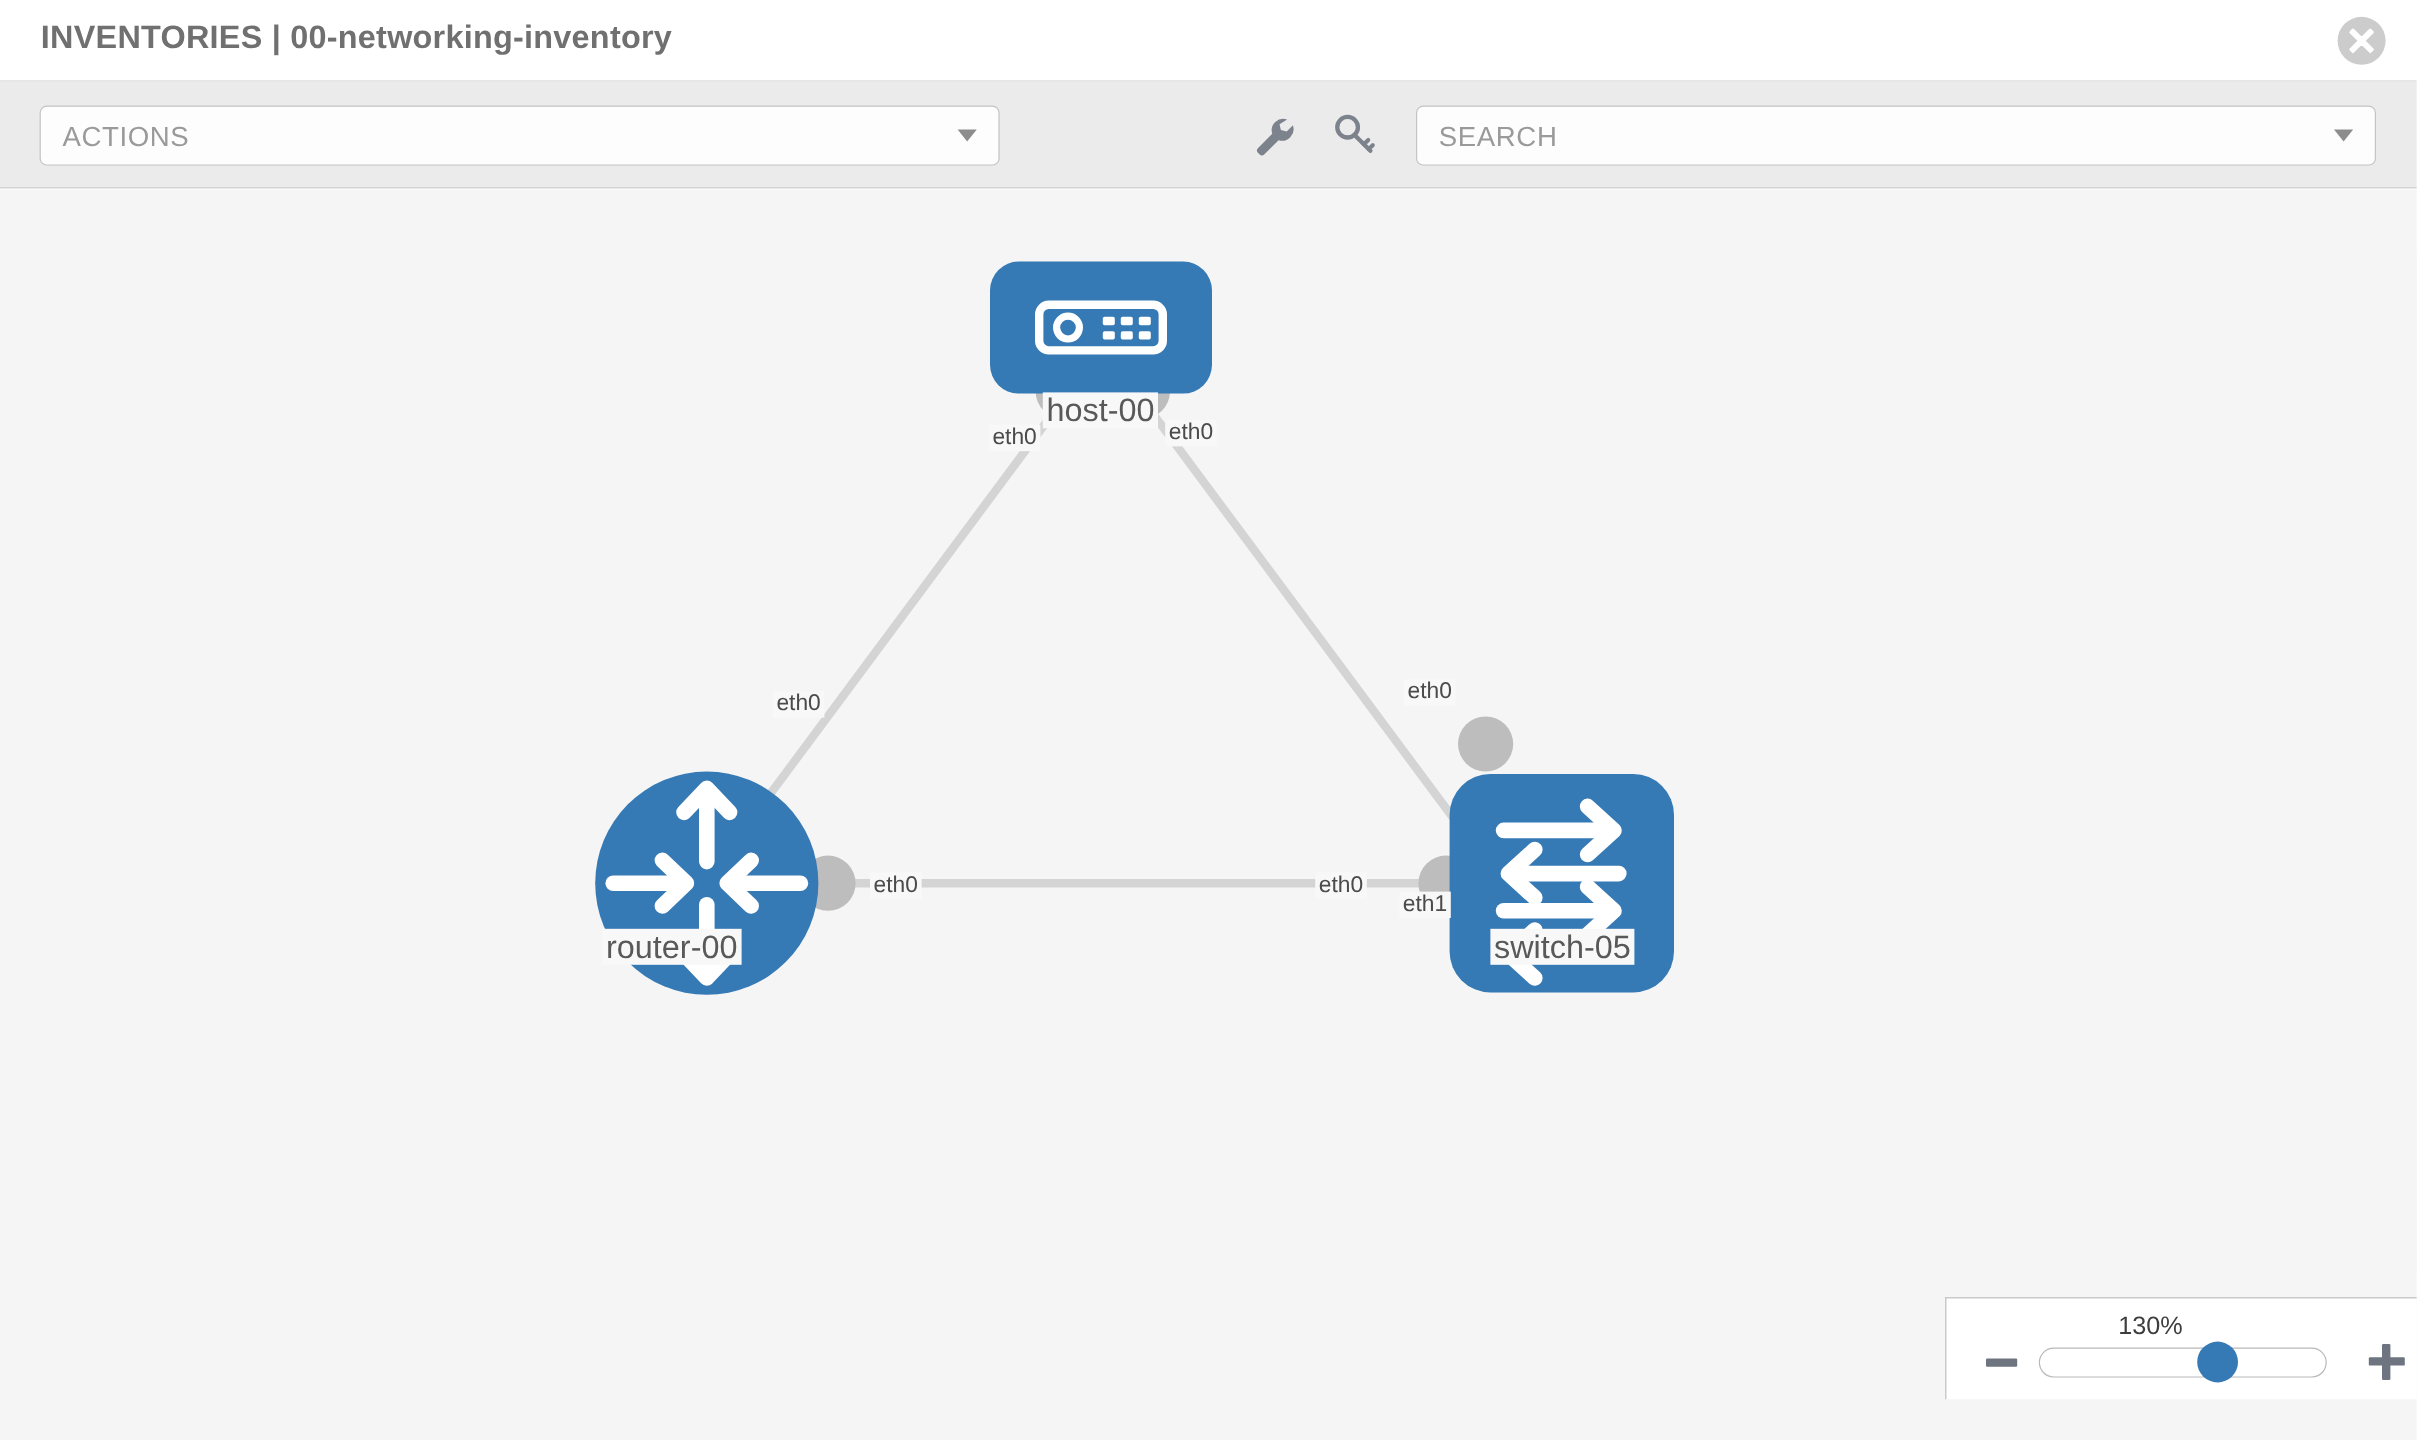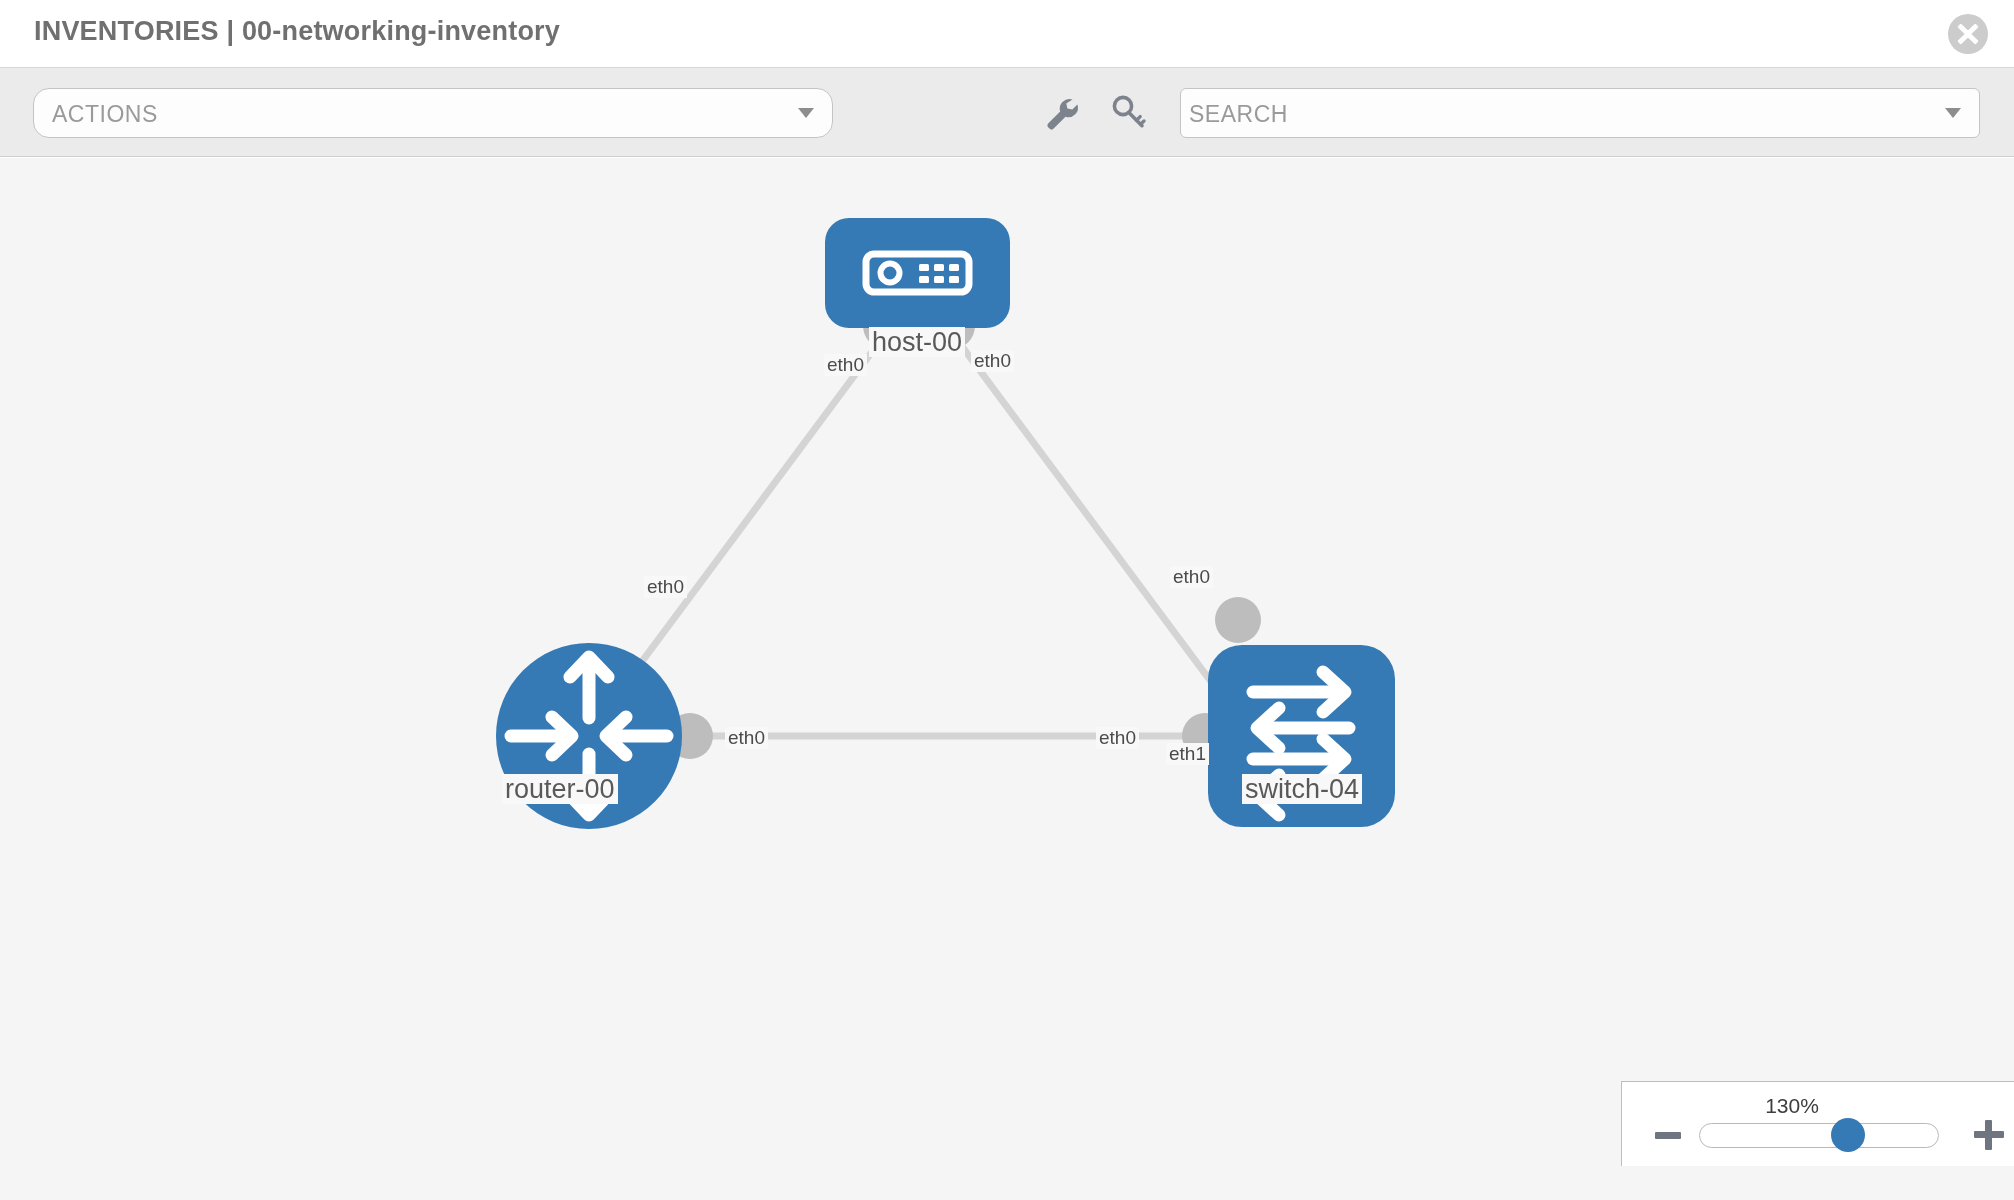--- a/index.html
+++ b/index.html
@@ -47,21 +47,21 @@
     position: absolute; left: 0; top: 68px;
     width: 2014px; height: 89px;
     background: #ebebeb;
     border-bottom: 1px solid #cfcfcf;
   }
   .actions-select {
     position: absolute; left: 33px; top: 20px;
     width: 800px; height: 50px;
     background: #fdfdfd;
     border: 1px solid #c4c4c4;
-    border-radius: 16px;
+    border-radius: 6px;
     cursor: pointer;
   }
   .actions-label {
     position: absolute; left: 18px; top: 12px;
     font-size: 23px;
     color: #9a9a9a;
     letter-spacing: 0.5px;
   }
   .caret {
     position: absolute; right: 18px; top: 19px;
@@ -80,21 +80,21 @@
 
   .search-box {
     position: absolute; left: 1180px; top: 20px;
     width: 800px; height: 50px;
     background: #fdfdfd;
     border: 1px solid #c4c4c4;
     border-radius: 6px;
     cursor: text;
   }
   .search-label {
-    position: absolute; left: 8px; top: 12px;
+    position: absolute; left: 18px; top: 12px;
     font-size: 23px;
     color: #9a9a9a;
     letter-spacing: 0.5px;
   }
 
   
   .canvas {
     position: absolute; left: 0; top: 158px;
     width: 2014px; height: 1042px;
     background: #f5f5f5;
@@ -297,21 +297,21 @@
 
     <div class="chip if-label" style="left:644px; top:418px;">eth0</div>
 
     <div class="chip if-label" style="left:1170px; top:408px;">eth0</div>
 
     <div class="chip if-label" style="left:725px; top:569px;">eth0</div>
     <div class="chip if-label" style="left:1096px; top:569px;">eth0</div>
     <div class="chip if-label" style="left:1166px; top:569px;margin-top:16px;">eth1</div>
 
     <div class="chip node-name" style="left:502px; top:616px;">router-00</div>
-    <div class="chip node-name" style="left:1242px; top:616px;">switch-04</div>
+    <div class="chip node-name" style="left:1242px; top:616px;">switch-05</div>
 
   </div>
 
   <div class="zoom-panel">
     <div class="zoom-value">130%</div>
     <div class="zoom-minus"></div>
     <div class="zoom-track"></div>
     <div class="zoom-thumb" style="left: 208.8px;"></div>
     <div class="zoom-plus"></div>
   </div>

